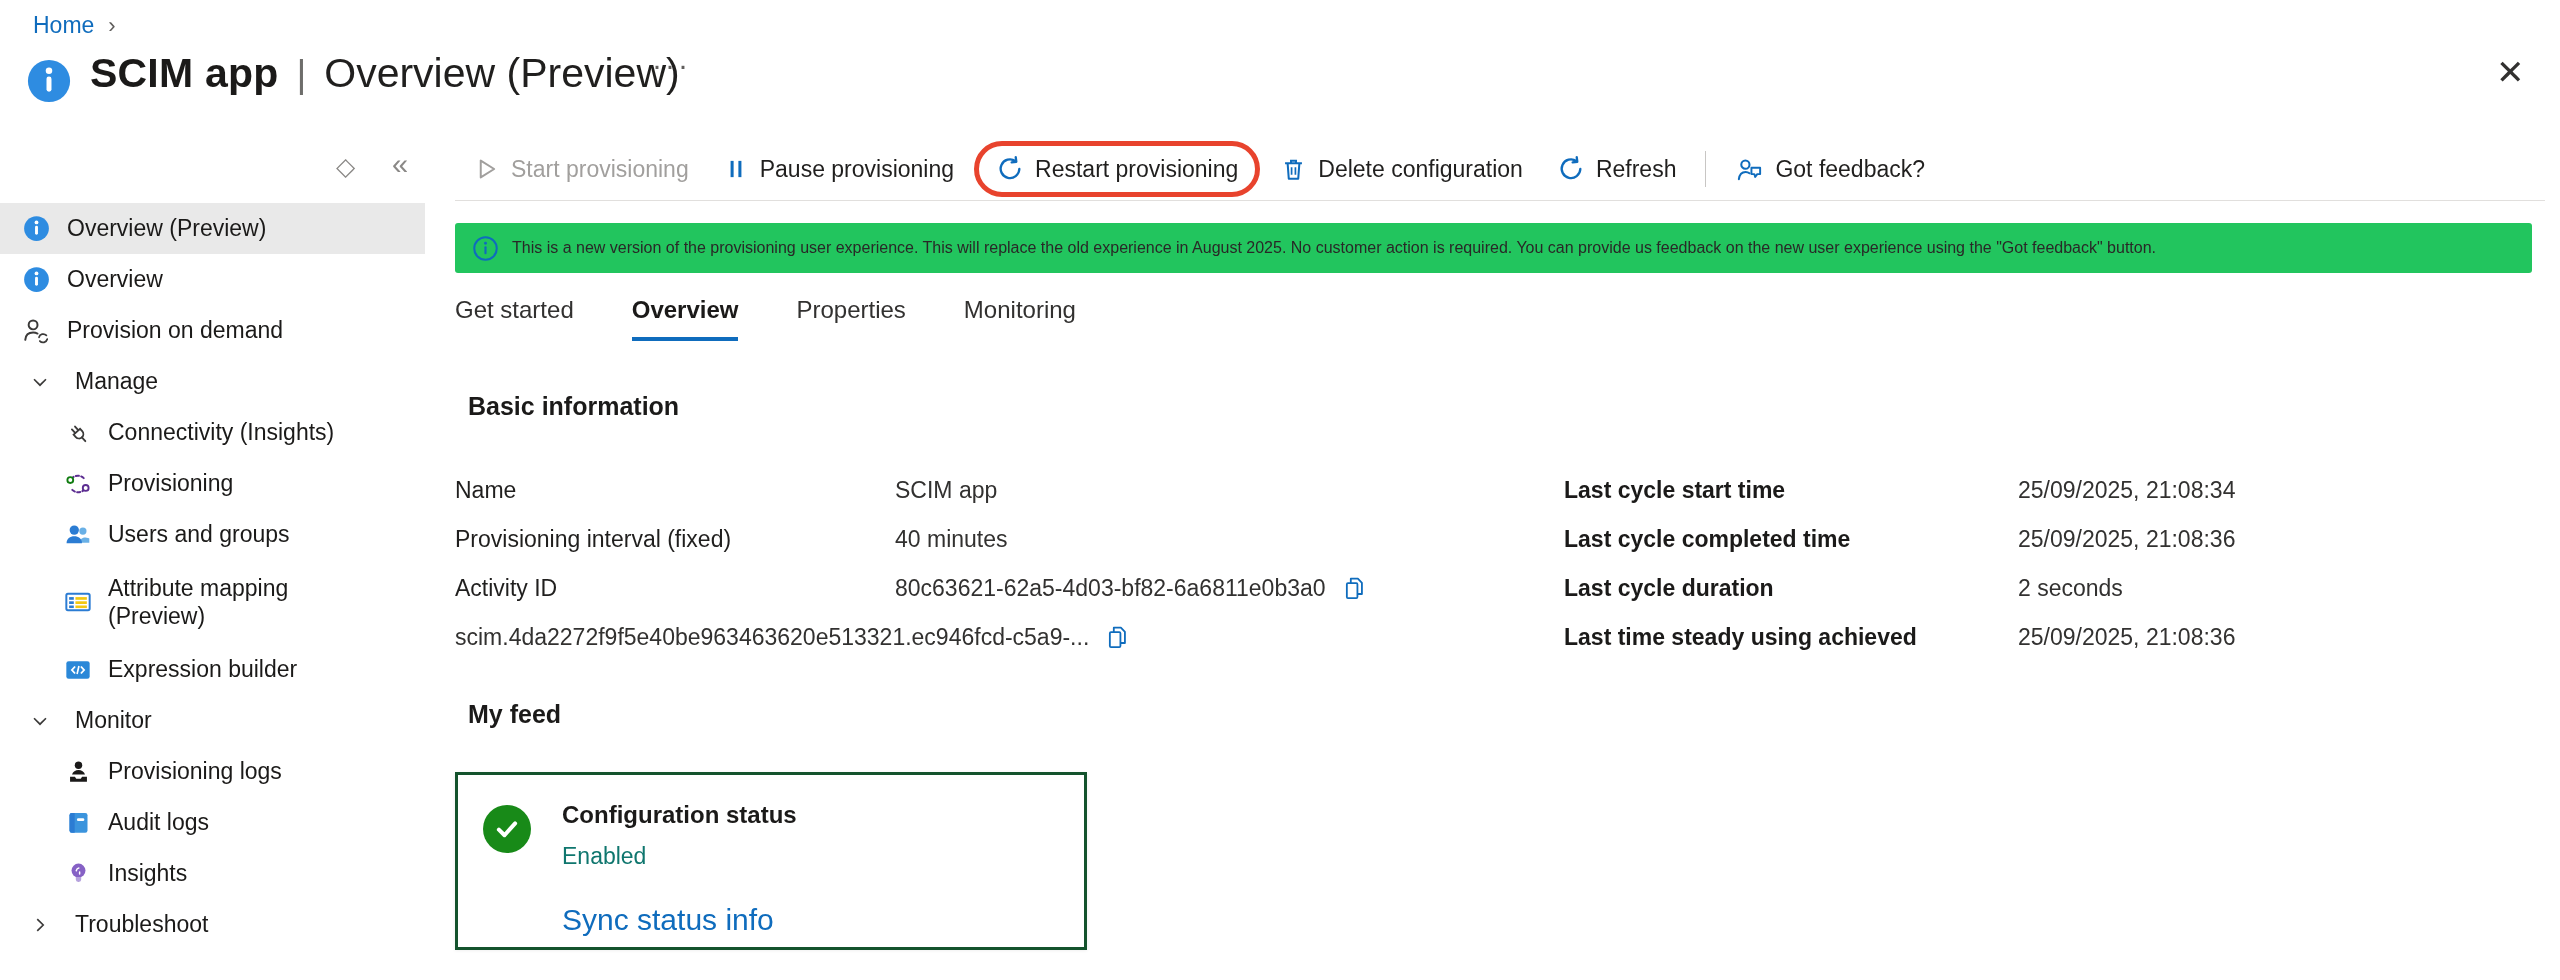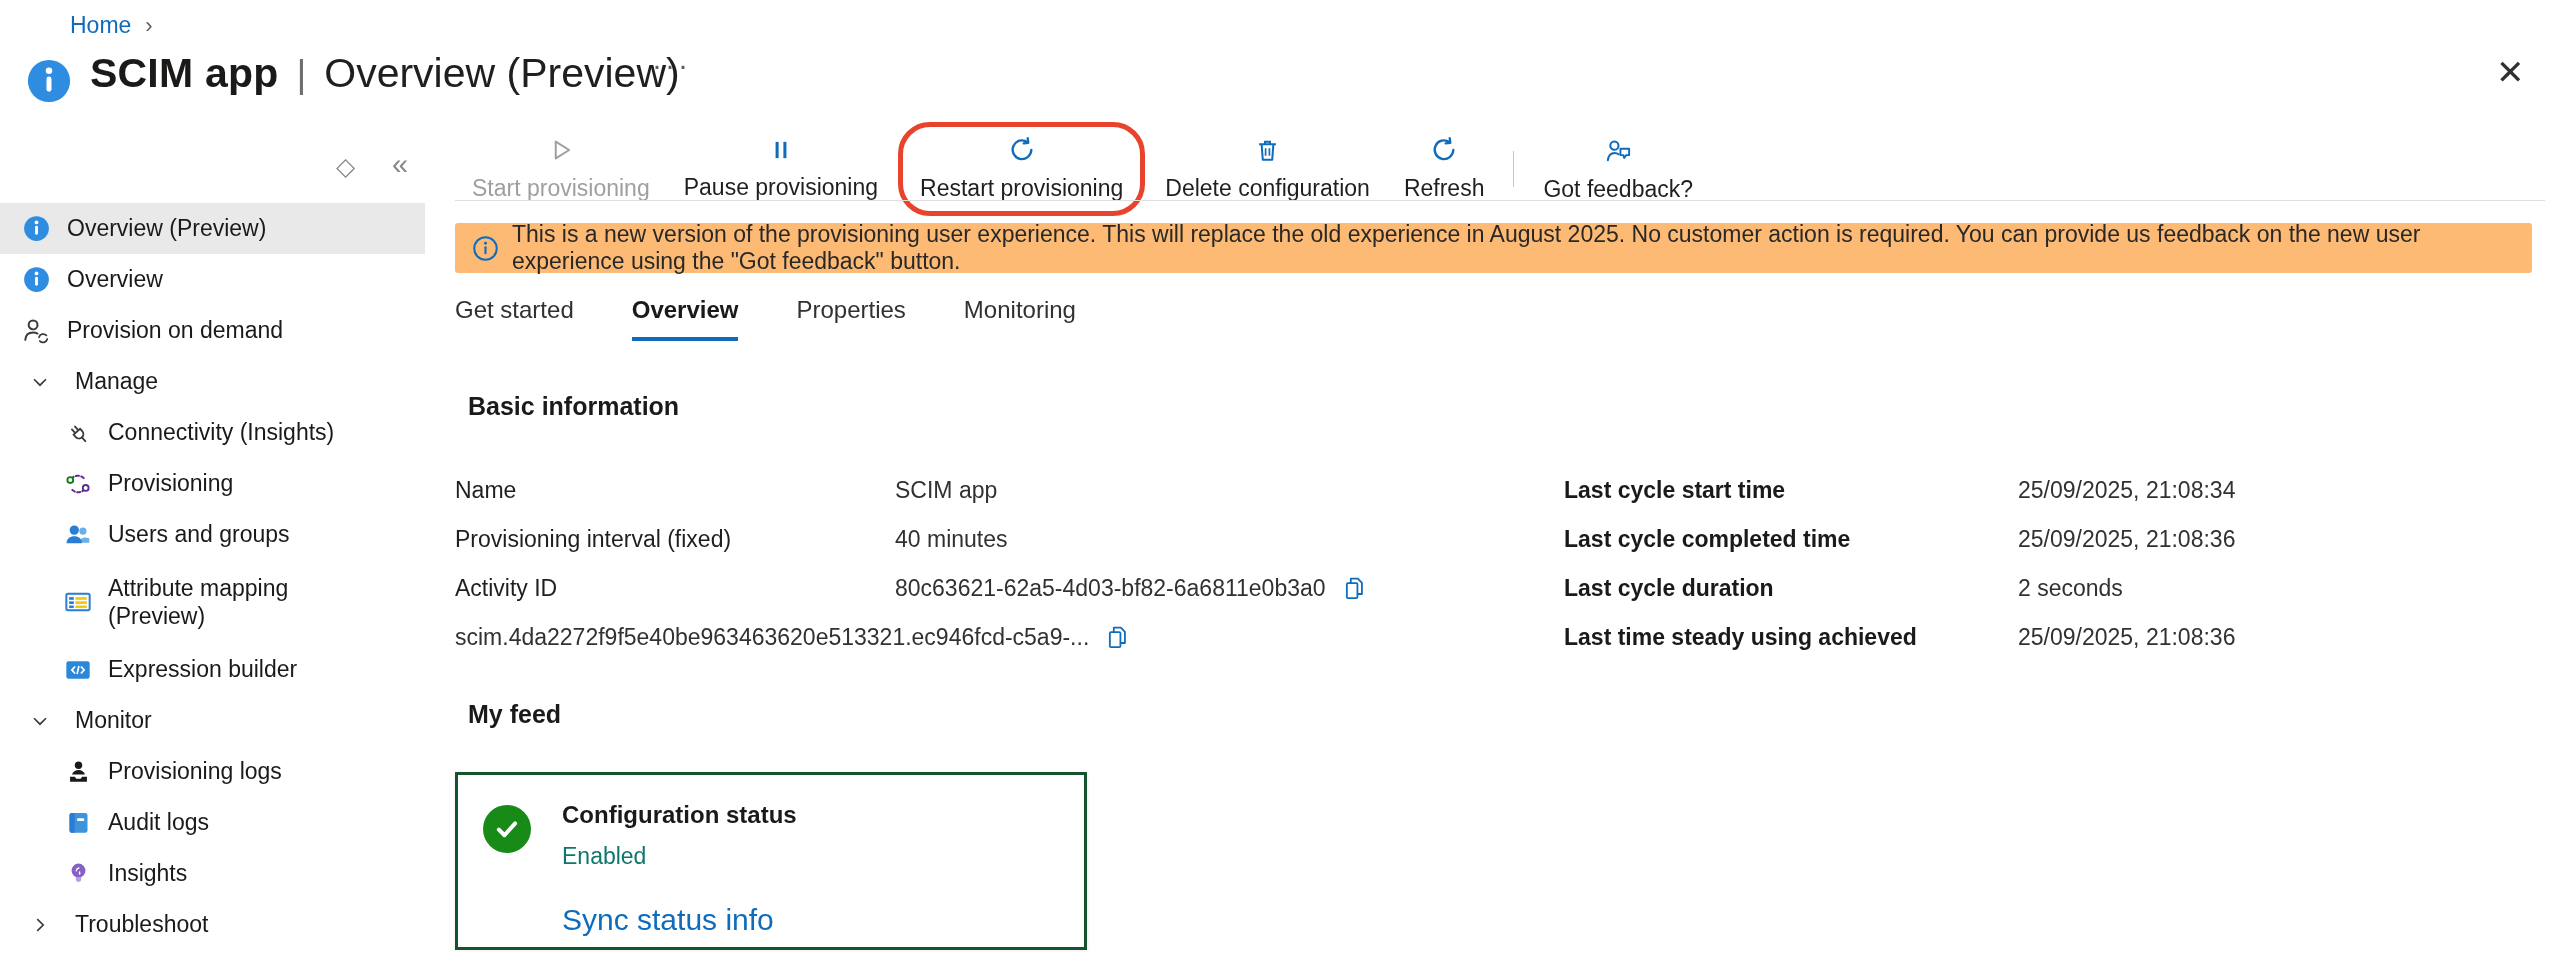--- a/index.html
+++ b/index.html
@@ -2,21 +2,21 @@
 <html><head>
 <meta charset="utf-8">
 <style>
   * { margin:0; padding:0; box-sizing:border-box; }
   html,body { width:2560px; height:980px; background:#ffffff; overflow:hidden;
     font-family:"Liberation Sans","DejaVu Sans",sans-serif; color:#201f1e; }
   .stage { position:relative; width:2560px; height:980px; background:#fff; }
 
   
   .breadcrumb { position:absolute; left:33px; top:12px; display:flex; align-items:center; gap:14px; font-size:23px; }
-  .breadcrumb .link { color:#0f6cbd; cursor:pointer;margin-left:37px; }
+  .breadcrumb .link { color:#0f6cbd; cursor:pointer; }
   .breadcrumb .chev { color:#605e5c; font-size:22px; }
 
   
   .title-icon { position:absolute; left:26px; top:58px; width:46px; height:46px; }
   .page-head { position:absolute; left:90px; top:50px; display:flex; align-items:baseline; font-size:41px; }
   .page-head .app { font-weight:700; color:#1b1a19; letter-spacing:.2px; }
   .page-head .sep { font-weight:300; color:#6e6d6b; margin:0 18px; font-size:38px; }
   .page-head .sub { font-weight:400; color:#201f1e; }
   .more-btn { position:absolute; left:652px; top:48px; color:#605e5c; font-size:30px; letter-spacing:3px; cursor:pointer; }
   .close-btn { position:absolute; left:2496px; top:52px; font-size:34px; font-weight:300; color:#323130; cursor:pointer; }
@@ -32,29 +32,29 @@
   .nav-row .ic { width:28px; height:28px; flex:0 0 28px; display:flex; align-items:center; justify-content:center; }
   .lvl0 { padding-left:22px; gap:17px; }
   .lvl0s { padding-left:26px; gap:21px; }  
   .lvl1 { padding-left:64px; gap:16px; }
   .nav-row.tall { height:84px; }
   .nav-row.tall .label { width:215px; line-height:1.22; }
   .ic svg { display:block; }
 
   
   .toolbar { position:absolute; left:455px; top:138px; height:62px; display:flex; align-items:center; }
-  .tb-item { display:flex; align-items:center; gap:11px; padding:0 17px; font-size:23px; color:#201f1e; cursor:pointer; white-space:nowrap;flex-direction:column; }
+  .tb-item { display:flex; align-items:center; gap:11px; padding:0 17px; font-size:23px; color:#201f1e; cursor:pointer; white-space:nowrap; }
   .tb-item.disabled { color:#a19f9d; cursor:default; }
   .tb-item.highlighted { border:5px solid #e8432d; border-radius:32px; padding:9px 17px; margin:0 3px; }
   .tb-sep { width:1px; height:36px; background:#c8c6c4; margin:0 12px; }
   .toolbar-border { position:absolute; left:455px; top:200px; width:2090px; height:1px; background:#e1dfdd; }
 
   
-  .banner { position:absolute; left:455px; top:223px; width:2077px; height:50px; background:#fdba74; border-radius:3px;
-    display:flex; align-items:center; padding:0 17px; gap:13px; font-size:23px; color:#292827; }
+  .banner { position:absolute; left:455px; top:223px; width:2077px; height:50px; background:#22c55e; border-radius:3px;
+    display:flex; align-items:center; padding:0 17px; gap:13px; font-size:16px; color:#292827; }
 
   
   .tabs { position:absolute; left:455px; top:296px; display:flex; gap:58px; font-size:24px; color:#323130; }
   .tab { padding-bottom:13px; cursor:pointer; border-bottom:4px solid transparent; }
   .tab.active { font-weight:700; color:#1b1a19; border-bottom-color:#0f6cbd; }
 
   
   .h2 { position:absolute; font-size:25px; font-weight:700; color:#1b1a19;margin-left:13px; }
   .info-col { position:absolute; top:466px; }
   .info-col.c1 { left:455px; width:1090px; }

